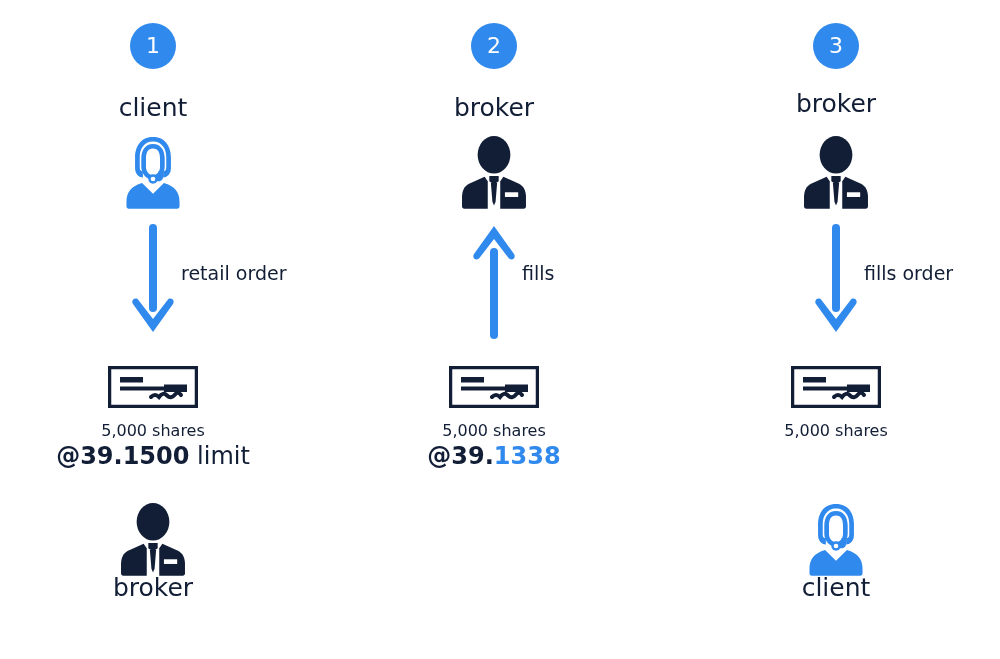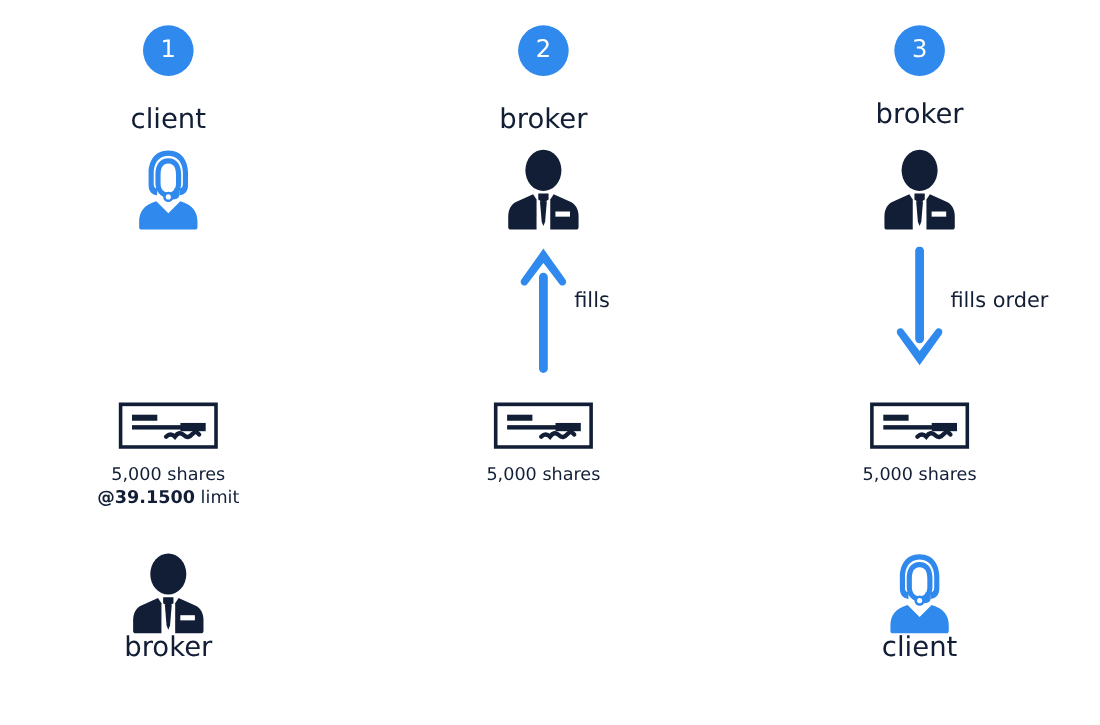--- a/index.html
+++ b/index.html
@@ -134,21 +134,21 @@
     width: 100%;
     text-align: center;
     line-height: 1.32;
   }
   .order-shares {
     font-size: 16px;
     font-weight: 400;
     color: #121E36;
   }
   .order-price {
-    font-size: 16px;
+    font-size: 24px;
     color: #121E36;
   }
   .order-price .at { font-weight: 700; }
   .order-price .whole { font-weight: 700; }
   .order-price .frac { font-weight: 700; }
   .order-price .frac.blue { color: #3089ED; }
   .order-price .suffix { font-weight: 400; }
 
   
   .role-label-bottom {
@@ -182,20 +182,27 @@
 
         <path d="M63 49 L63 56 C63 60 60 62 56 62 L53 62 L53 56 L56 56 C57 56 57 56 57 55 L57 49 Z" fill="#3089ED"></path>
 
         <circle cx="50" cy="59" r="6" fill="#3089ED"></circle>
         <circle cx="50" cy="59" r="3" fill="#ffffff"></circle>
 
         <path d="M36 64 C22 68 16 76 16 88 L16 94 C16 96 17 97 19 97 L81 97 C83 97 84 96 84 94 L84 88 C84 76 78 68 64 64 L50 78 Z" fill="#3089ED"></path>
       </svg>
     </div>
 
+    <div class="arrow-wrap">
+      <svg class="arrow-svg" viewBox="0 0 44 110" xmlns="http://www.w3.org/2000/svg" aria-hidden="true">
+        <rect x="18" y="0" width="8" height="88" rx="4" fill="#3089ED"></rect>
+        <path d="M22 108 L2 80 C0.5 78 1.5 74.5 4.5 74.5 C5.8 74.5 6.7 75 7.4 75.9 L22 95 L36.6 75.9 C37.3 75 38.2 74.5 39.5 74.5 C42.5 74.5 43.5 78 42 80 Z" fill="#3089ED"></path>
+      </svg>
+      <div class="arrow-label">retail order</div>
+    </div>
 
     <div class="ticket-icon">
       <svg viewBox="0 0 180 84" xmlns="http://www.w3.org/2000/svg" aria-hidden="true">
         <rect x="2" y="2" width="176" height="80" fill="none" stroke="#121E36" stroke-width="9"></rect>
         <rect x="11" y="11" width="158" height="62" fill="none" stroke="#ffffff" stroke-width="4"></rect>
         <rect x="24" y="22" width="46" height="11" fill="#121E36"></rect>
         <rect x="24" y="41" width="96" height="8" fill="#121E36"></rect>
         <rect x="112" y="37" width="46" height="15" fill="#121E36"></rect>
         <path d="M86 62 q8 -8 16 0 q8 -11 16 -3 q8 8 16 -2 q6 -7 12 1" fill="none" stroke="#121E36" stroke-width="8" stroke-linecap="round"></path>
       </svg>
@@ -253,20 +260,23 @@
         <rect x="11" y="11" width="158" height="62" fill="none" stroke="#ffffff" stroke-width="4"></rect>
         <rect x="24" y="22" width="46" height="11" fill="#121E36"></rect>
         <rect x="24" y="41" width="96" height="8" fill="#121E36"></rect>
         <rect x="112" y="37" width="46" height="15" fill="#121E36"></rect>
         <path d="M86 62 q8 -8 16 0 q8 -11 16 -3 q8 8 16 -2 q6 -7 12 1" fill="none" stroke="#121E36" stroke-width="8" stroke-linecap="round"></path>
       </svg>
     </div>
 
     <div class="order-details">
       <div class="order-shares">5,000 shares</div>
+      <div class="order-price">
+        <span class="at">@</span><span class="whole">39.</span><span class="frac blue">1338</span><span class="suffix"></span>
+      </div>
     </div>
   </div>
 
   <div class="column col-3">
 
     <div class="badge">3</div>
 
     <div class="role-label-top">broker</div>
 
     <div class="person-icon">

